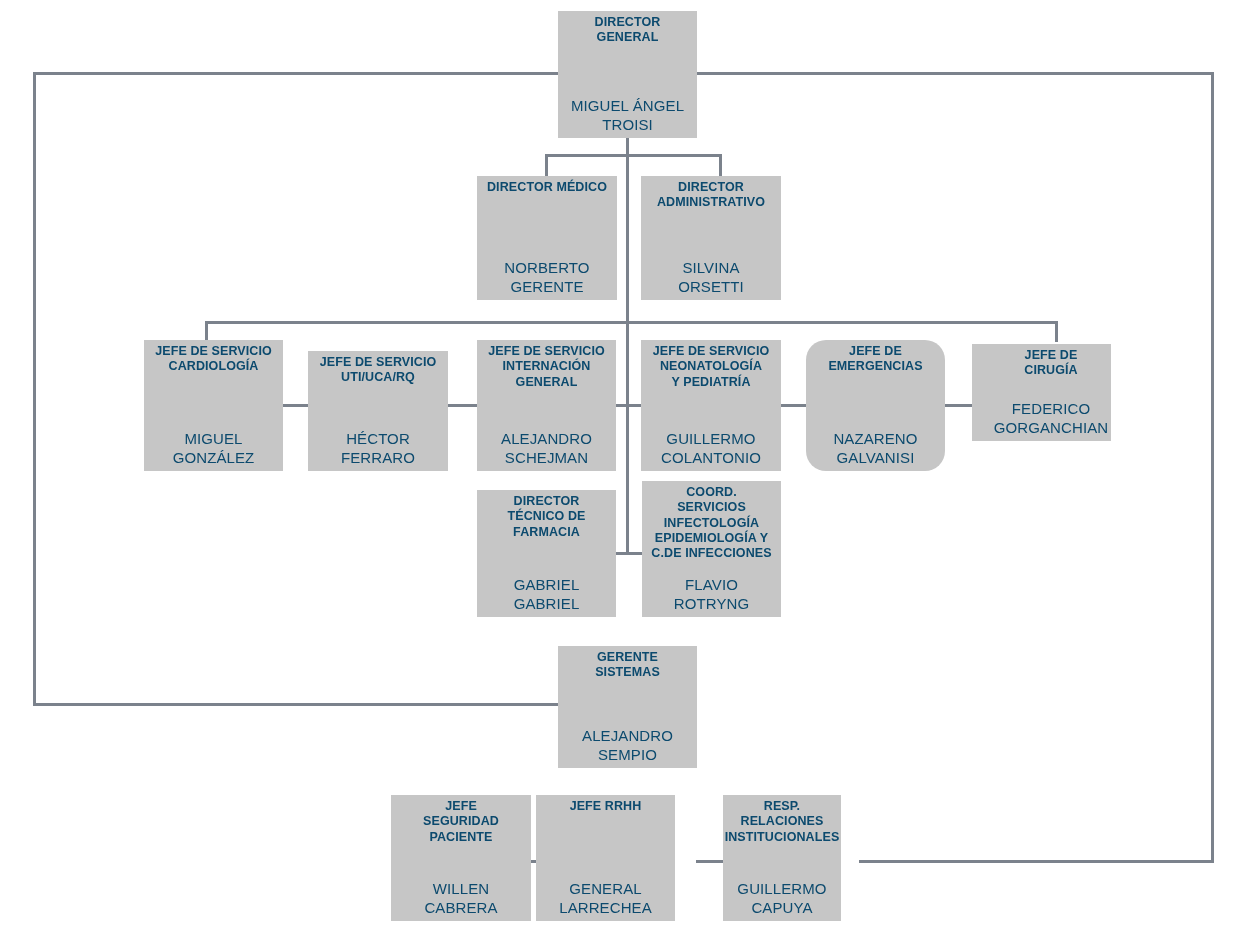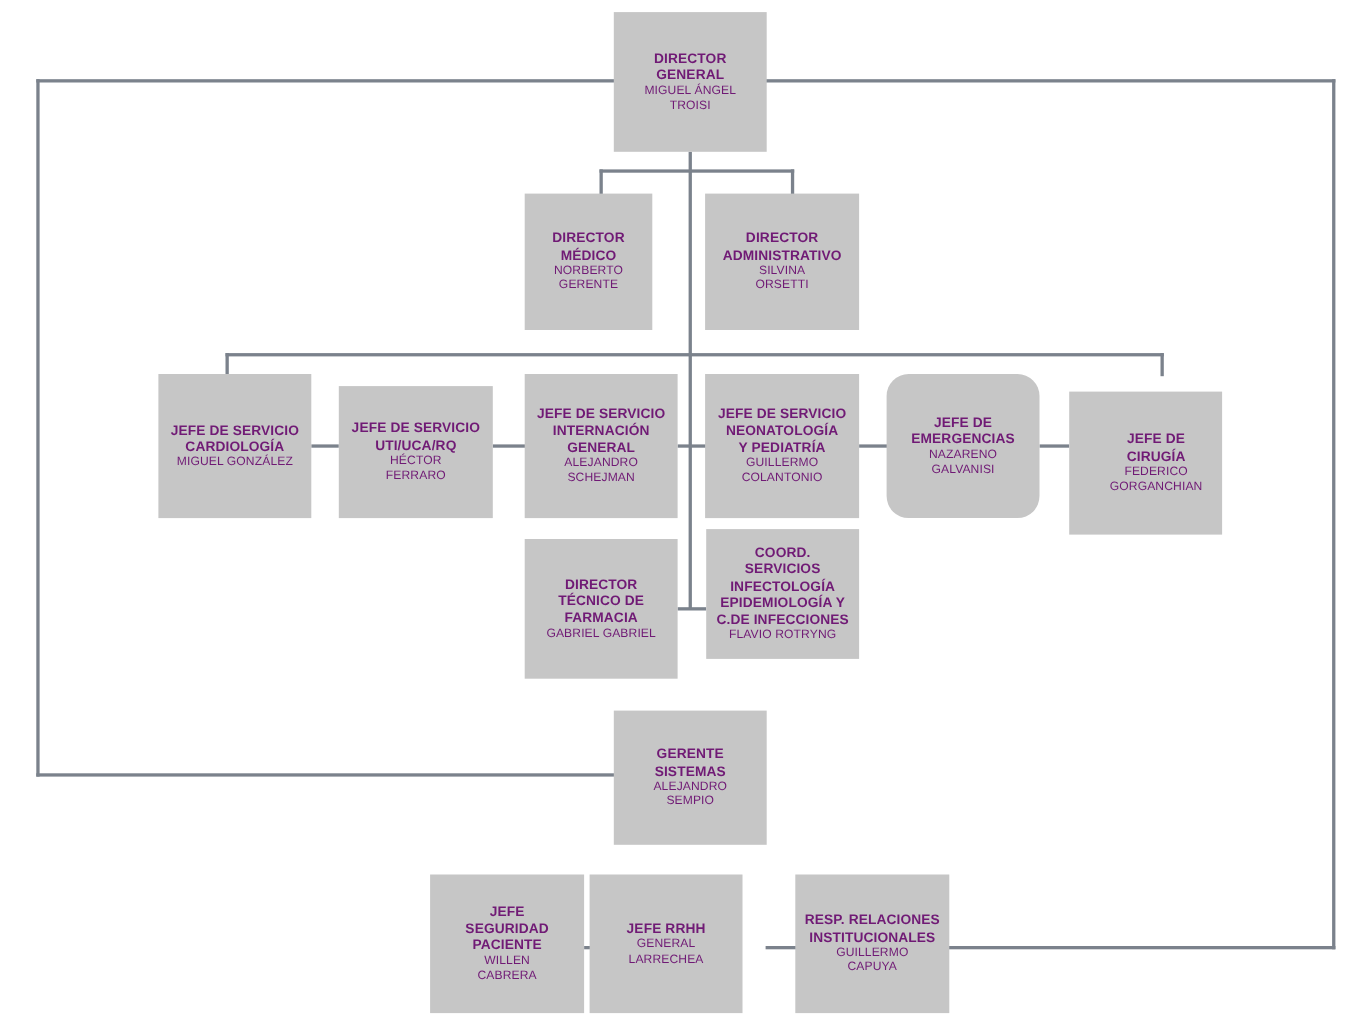--- a/index.html
+++ b/index.html
@@ -30,36 +30,36 @@
   .conn.v { width: 3px; }
 
   
   .node {
     position: absolute;
     background: #c6c6c6;
     box-sizing: border-box;
     display: flex;
     flex-direction: column;
     align-items: center;
-    justify-content: center;
+    justify-content: space-between;
     text-align: center;
     padding: 4px 6px;
     line-height: 1.22;
-    color: #701a75;
+    color: #0c4a6e;
     z-index: 3;
   }
   .node .title {
     font-weight: bold;
     font-size: 12.5px;
     letter-spacing: 0.1px;
     white-space: pre-line;
   }
   .node .person {
     font-weight: normal;
-    font-size: 11px;
+    font-size: 15px;
     letter-spacing: 0.1px;
     white-space: pre-line;
   }
 </style>
 </head>
 <body>
 
 <div id="org-chart">
 
   <div class="conn h" style="left:33px; top:72px; width:1181px;"></div>
@@ -94,21 +94,21 @@
 
   <div class="conn h" style="left:696px; top:860px; width:28px;"></div>
 
   <div class="node" style="left:558px; top:11px; width:139px; height:127px;">
     <div class="title">DIRECTOR
 GENERAL</div>
     <div class="person">MIGUEL ÁNGEL
 TROISI</div>
   </div>
 
-  <div class="node" style="left:477px; top:176px; width:116px; height:124px;">
+  <div class="node" style="left:477px; top:176px; width:140px; height:124px;">
     <div class="title">DIRECTOR MÉDICO</div>
     <div class="person">NORBERTO
 GERENTE</div>
   </div>
 
   <div class="node" style="left:641px; top:176px; width:140px; height:124px;">
     <div class="title">DIRECTOR
 ADMINISTRATIVO</div>
     <div class="person">SILVINA
 ORSETTI</div>
@@ -143,34 +143,34 @@
 COLANTONIO</div>
   </div>
 
   <div class="node" style="left:806px; top:340px; width:139px; height:131px;border-radius:20px;">
     <div class="title">JEFE DE
 EMERGENCIAS</div>
     <div class="person">NAZARENO
 GALVANISI</div>
   </div>
 
-  <div class="node" style="left:972px; top:356px; width:139px; height:130px;padding-left:25px;">
+  <div class="node" style="left:972px; top:344px; width:139px; height:97px;padding-left:25px;">
     <div class="title">JEFE DE CIRUGÍA</div>
     <div class="person">FEDERICO
 GORGANCHIAN</div>
   </div>
 
   <div class="node" style="left:477px; top:490px; width:139px; height:127px;">
     <div class="title">DIRECTOR
 TÉCNICO DE
 FARMACIA</div>
     <div class="person">GABRIEL GABRIEL</div>
   </div>
 
-  <div class="node" style="left:642px; top:481px; width:139px; height:118px;">
+  <div class="node" style="left:642px; top:481px; width:139px; height:136px;">
     <div class="title">COORD.
 SERVICIOS
 INFECTOLOGÍA
 EPIDEMIOLOGÍA Y
 C.DE INFECCIONES</div>
     <div class="person">FLAVIO ROTRYNG</div>
   </div>
 
   <div class="node" style="left:558px; top:646px; width:139px; height:122px;">
     <div class="title">GERENTE
@@ -186,20 +186,20 @@
     <div class="person">WILLEN
 CABRERA</div>
   </div>
 
   <div class="node" style="left:536px; top:795px; width:139px; height:126px;">
     <div class="title">JEFE RRHH</div>
     <div class="person">GENERAL
 LARRECHEA</div>
   </div>
 
-  <div class="node" style="left:723px; top:795px; width:140px; height:126px;">
+  <div class="node" style="left:723px; top:795px; width:118px; height:126px;">
     <div class="title">RESP. RELACIONES
 INSTITUCIONALES</div>
     <div class="person">GUILLERMO
 CAPUYA</div>
   </div>
 
 </div>
 
 </body></html>

